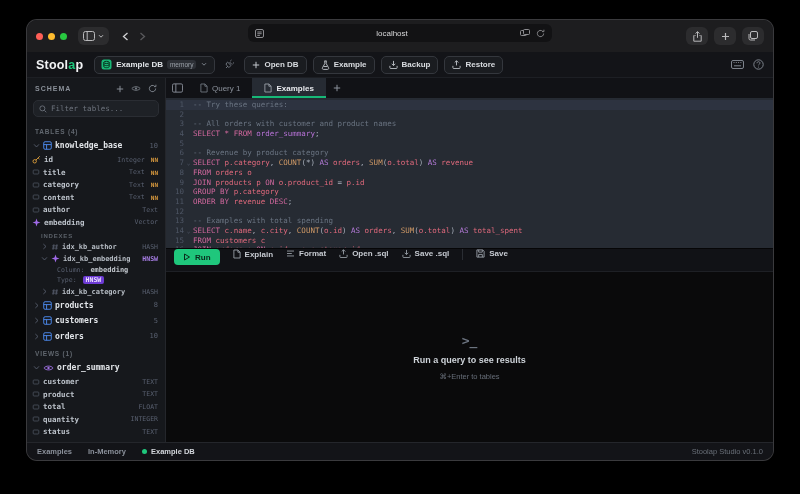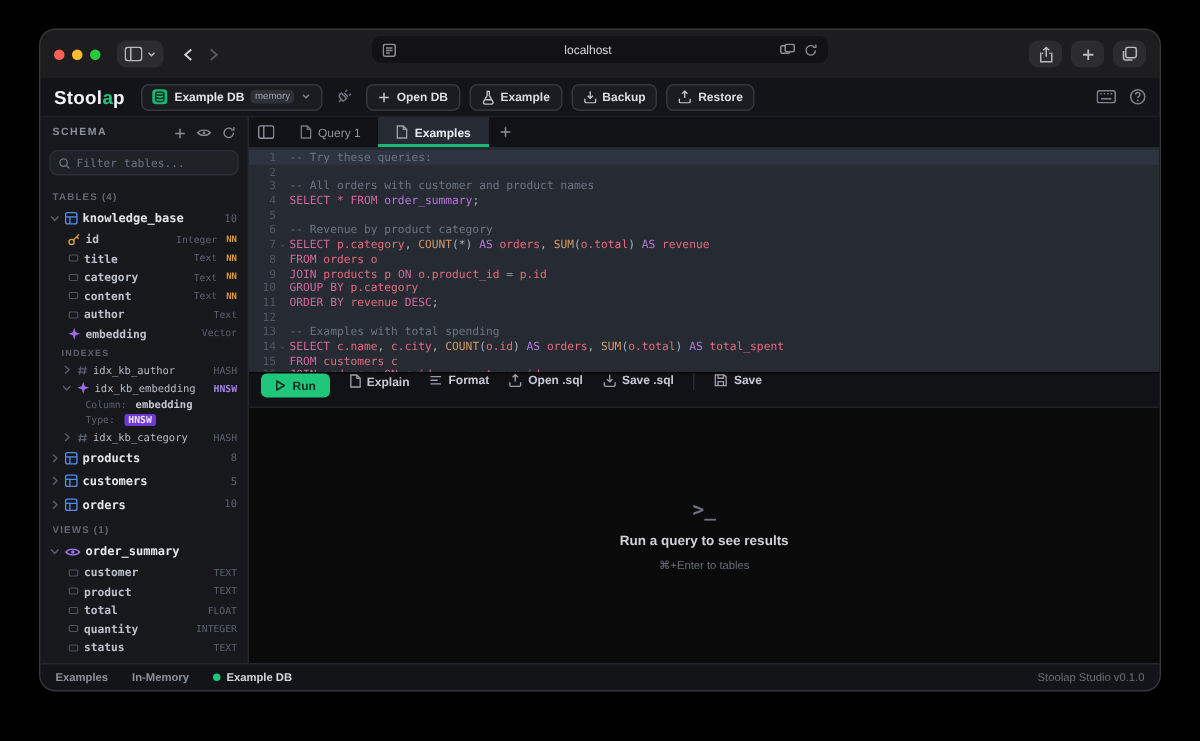--- a/index.html
+++ b/index.html
@@ -66,27 +66,27 @@
   .sec { padding:6px 8px 3px; font-size:6.5px; font-weight:bold; letter-spacing:.8px; color:#61676f;
          font-family:"Liberation Sans", sans-serif; }
   .subsec { padding:4px 8px 2px 14px; font-size:6px; font-weight:bold; letter-spacing:.8px; color:#5b6169;
             font-family:"Liberation Sans", sans-serif; }
   .row { display:flex; align-items:center; gap:3px; padding-right:7px; }
   .trow { height:15.5px; padding-left:5px; }
   .trow .nm { font-size:8px; font-weight:bold; color:#e2e5e9; }
   .trow .cnt { margin-left:auto; font-size:7px; color:#596070; }
   .chev { color:#596070; width:8px; flex:none; }
   .ticon { color:#4f8ff7; } .eyeicon { color:#9d6fe0; }
-  .crow { height:12.5px; padding-left:18px; }
+  .crow { height:12.5px; padding-left:5px; }
   .crow .ic { color:#4d545f; } .crow .key { color:#e2a23c; } .crow .spark { color:#a06ae8; }
   .crow .nm { font-size:7.5px; font-weight:bold; color:#bcc2ca; }
   .crow .typ { margin-left:auto; font-size:6.5px; color:#596070; }
   .nnb { font-size:6px; font-weight:bold; color:#d99a3e; margin-left:3px; }
   .irow { height:12px; padding-left:13px; }
-  .irow .nm { font-size:7px; font-weight:normal; color:#b7bdc5; }
+  .irow .nm { font-size:7px; font-weight:bold; color:#b7bdc5; }
   .irow .typ { margin-left:auto; font-size:6.5px; color:#596070; }
   .irow .typ.hnsw { color:#a97fe8; font-weight:bold; }
   .irow .spark { color:#a06ae8; } .irow .hashic { color:#596070; }
   .kvrow { height:10.5px; padding-left:30px; gap:6px; }
   .kvrow .kvl { font-size:6.5px; color:#596070; }
   .kvrow .kvv { font-size:7px; font-weight:bold; color:#c3c8cf; }
   .kvrow .kvv.badge { background:#6d3bd4; color:#ece2fd; border-radius:2px; padding:0 3px; font-size:6.5px; }
 
   
   .content { flex:1; display:flex; flex-direction:column; min-width:0; background:#0a0a0b; }

